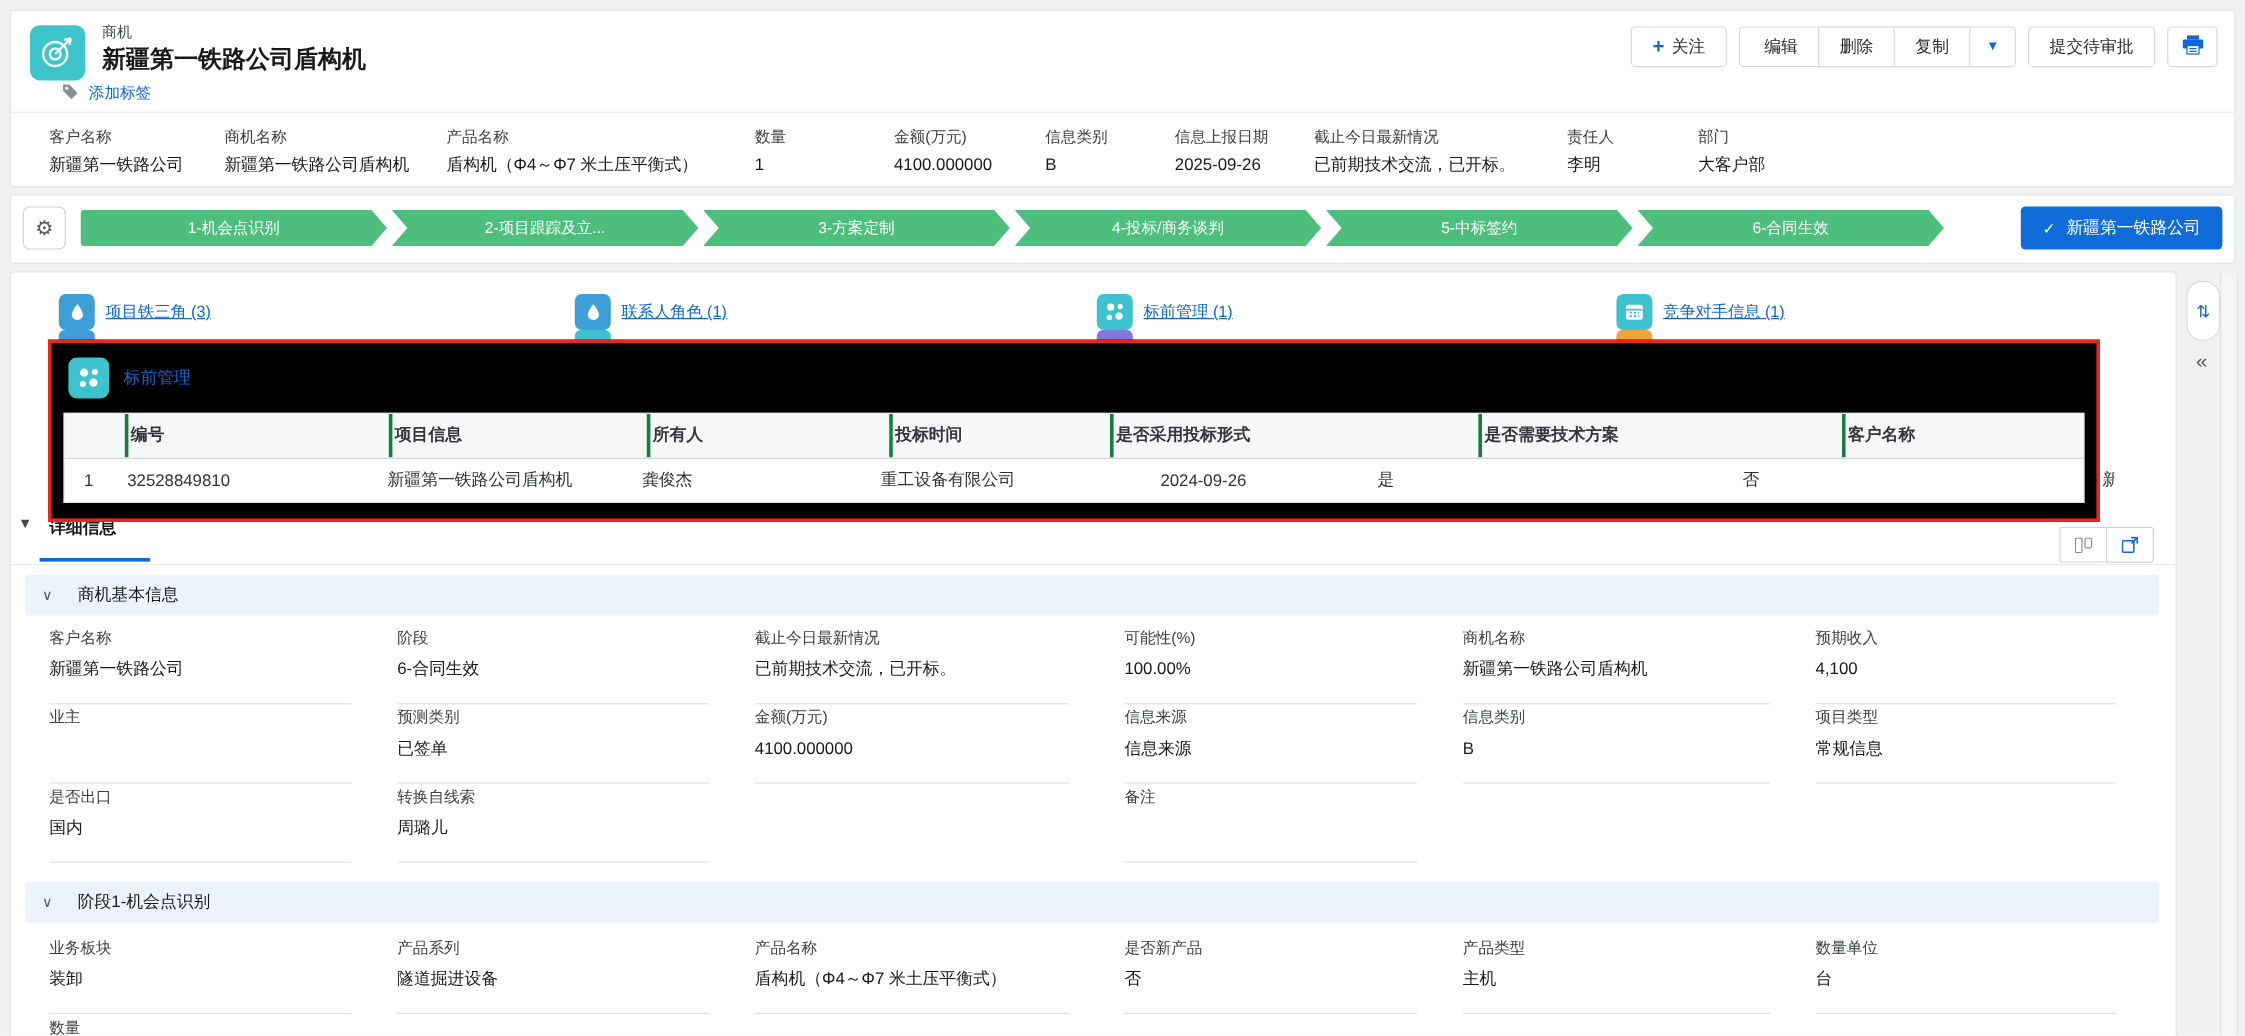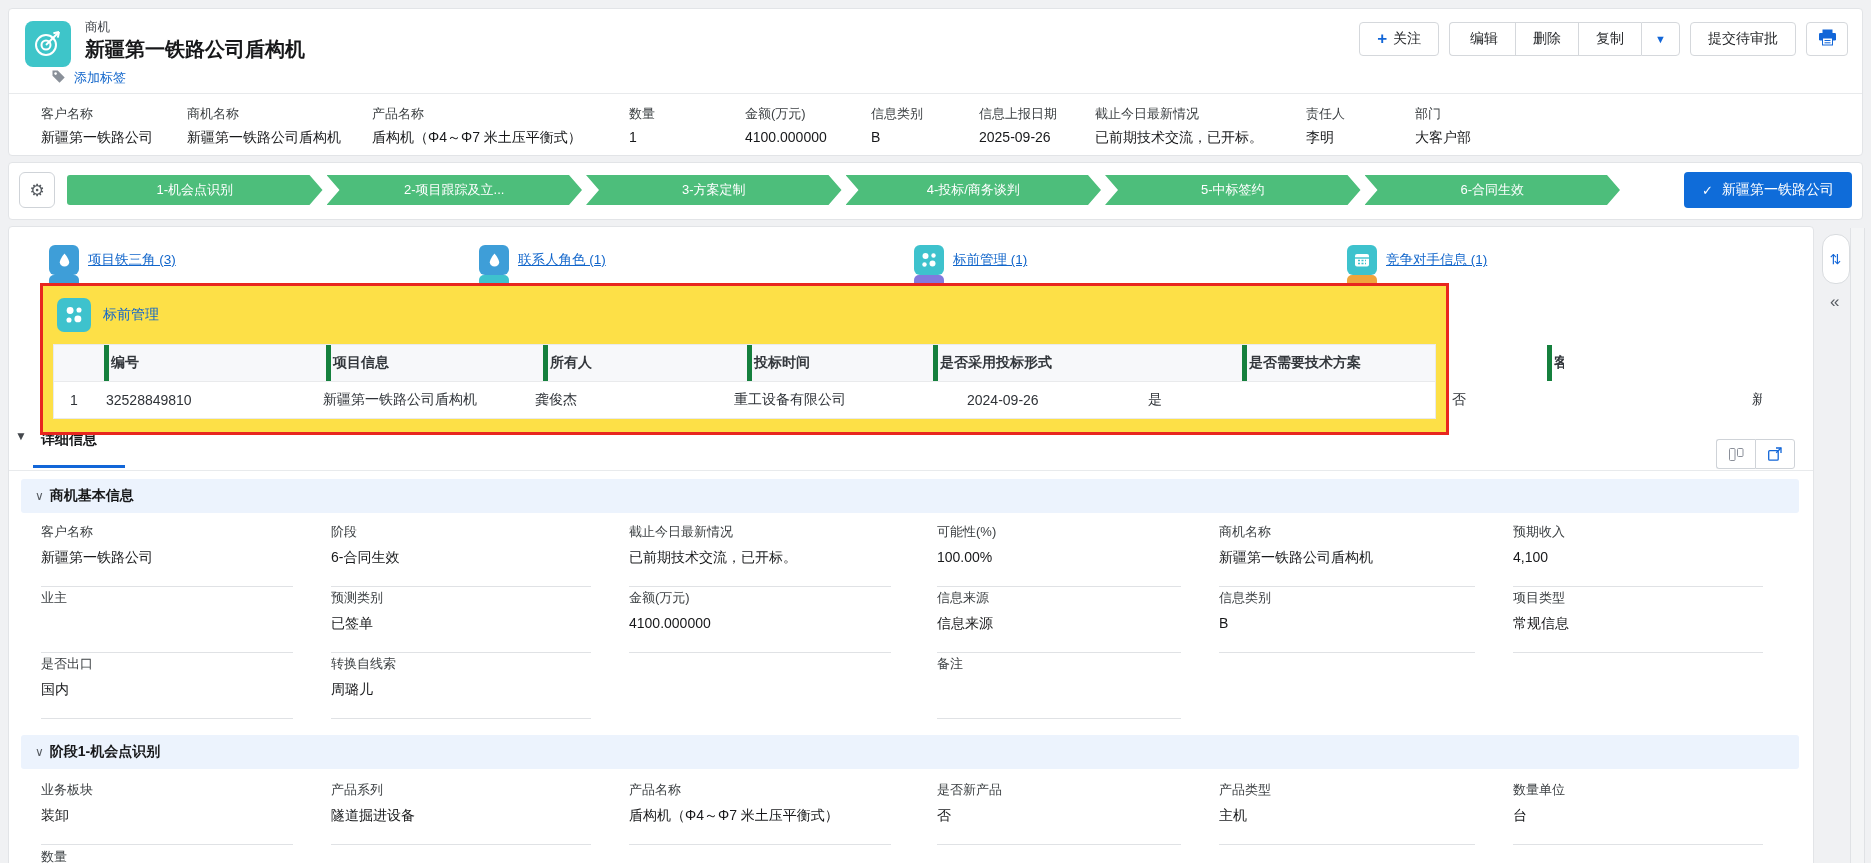--- a/index.html
+++ b/index.html
@@ -51,51 +51,51 @@
   
   #main-card{left:8px;top:226px;width:1804px;height:660px;border-radius:4px 4px 0 0;}
   .quick-links{position:absolute;left:0;top:18px;width:100%;height:32px;}
   .qlink{position:absolute;display:flex;align-items:center;gap:9px;cursor:pointer;}
   .tile{width:30px;height:30px;border-radius:6px;display:flex;align-items:center;justify-content:center;flex:none;}
   .tile.blue{background:#3e9ed8;}
   .tile.teal{background:#3ec2cd;}
   .sliver{position:absolute;top:48px;width:30px;height:12px;border-radius:5px 5px 0 0;}
 
   
-  #highlight-box{position:absolute;left:40px;top:283px;width:1409px;height:152px;background:#fde047;
+  #highlight-box{position:absolute;left:40px;top:283px;width:1710px;height:152px;background:#000000;
                  border:3px solid #e8261f;z-index:5;box-sizing:border-box;}
   .pm-head{position:absolute;left:14px;top:12px;display:flex;align-items:center;gap:12px;}
   .pm-tile{width:34px;height:34px;border-radius:7px;background:#3ec2cd;display:flex;align-items:center;justify-content:center;}
   .pm-title{font-size:14px;}
   .ptable{position:absolute;left:10px;top:58px;right:10px;}
   .trow{display:flex;align-items:stretch;}
   .trow.head{background:#f7f8fa;border:1px solid #e9eaec;}
   .trow.body{border:1px solid #e9eaec;border-top:none;background:#fff;}
   .tc{flex:none;padding:9px 10px 9px 2px;font-size:14px;color:#2f3338;display:flex;align-items:center;overflow:hidden;white-space:nowrap;}
-  .trow.head .tc{color:#33373c;font-weight:600;border-right:5px solid #15803d;}
+  .trow.head .tc{color:#33373c;font-weight:600;border-right:3px solid #15803d;}
   .trow.head .tc:last-child{border-right:none;}
   .c0{width:40px;justify-content:center;padding-left:0;}
   .c1{width:205px;} .c2{width:200px;} .c3{width:187px;} .c4{width:221px;} .c5{width:169px;}
   .c6{width:292px;} .c7{width:288px;} .c8{flex:1;}
 
   
   .detail-caret{position:absolute;left:6px;top:202px;font-size:12px;color:#44484d;cursor:pointer;}
   .tab{position:absolute;left:32px;top:204px;font-size:14px;font-weight:600;color:#17181a;cursor:pointer;}
   .tab-underline{position:absolute;left:24px;top:238px;width:92px;height:3px;background:#1266d8;}
   .tab-strip-line{position:absolute;left:0;top:243px;width:100%;border-top:1px solid #e8eaec;}
   .tab-tools{position:absolute;right:18px;top:212px;display:flex;}
   .tool-btn{width:38px;height:28px;border:1px solid #cfd3d8;background:#fff;display:flex;align-items:center;justify-content:center;cursor:pointer;}
   .tool-btn:first-child{border-radius:3px 0 0 3px;border-right:none;}
   .tool-btn:last-child{border-radius:0 3px 3px 0;}
 
   
   .sec-head{position:absolute;left:12px;width:1778px;height:34px;background:#ecf3fd;border-radius:3px;
             display:flex;align-items:center;padding-left:14px;box-sizing:border-box;gap:6px;}
   .sec-head .v{color:#565b61;font-size:12px;}
-  .sec-head .t{font-weight:bold;font-size:14px;color:#17181a;}
+  .sec-head .t{font-weight:normal;font-size:14px;color:#17181a;margin-left:15px;}
   .fgrid{position:absolute;left:32px;width:1760px;display:grid;grid-template-columns:290px 298px 308px 282px 294px 1fr;}
   .fcell{height:66px;box-sizing:border-box;margin-right:38px;border-bottom:1px solid #e0e2e5;max-width:262px;}
   .fcell.noline{border-bottom:none;}
   .fcell .lbl{font-size:13px;color:#3c4043;padding-top:2px;white-space:nowrap;}
   .fcell .val{margin-top:8px;font-size:14px;color:#17181a;white-space:nowrap;}
   .lonely-label{position:absolute;left:32px;font-size:13px;color:#3c4043;}
 
   
   .rail-pill{position:absolute;left:1822px;top:234px;width:26px;height:48px;background:#fff;border:1px solid #d9dcdf;
              border-radius:13px;display:flex;align-items:center;justify-content:center;cursor:pointer;z-index:6;}

